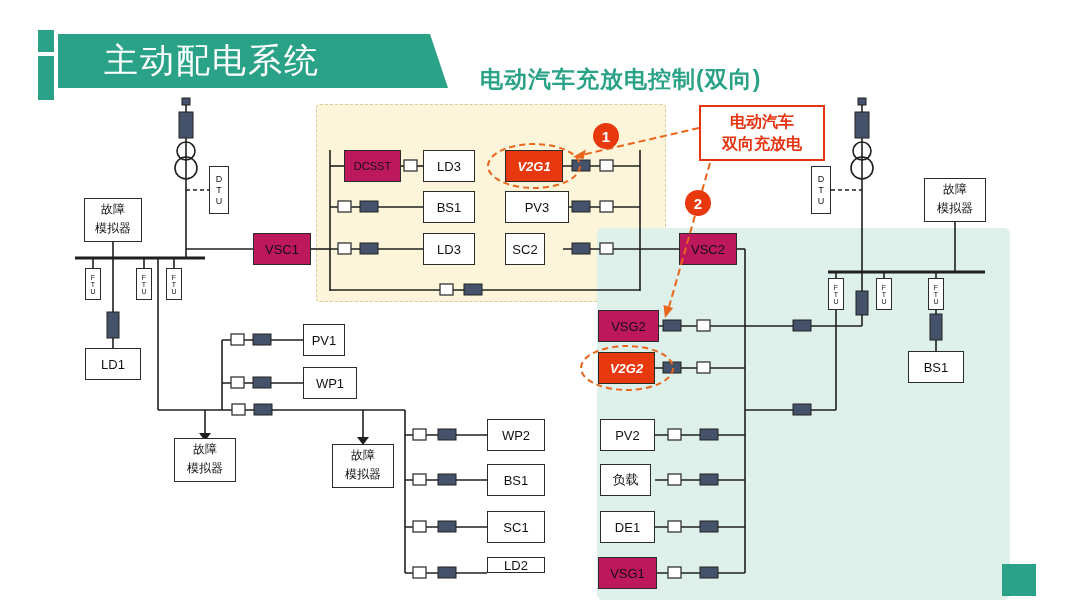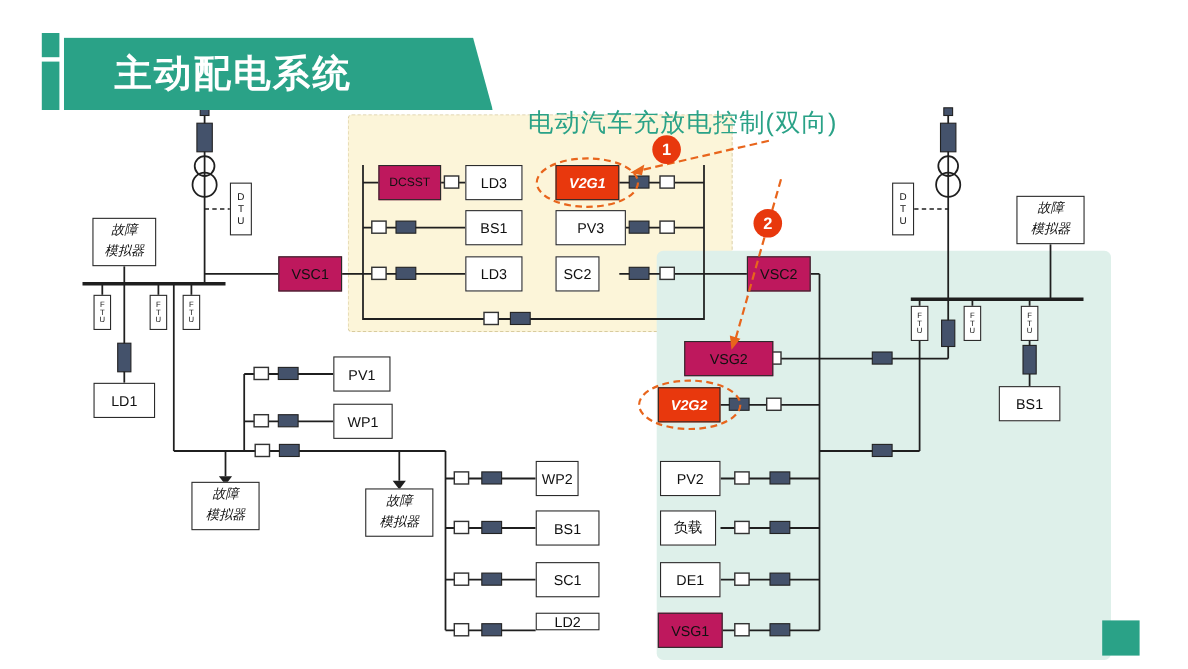--- a/index.html
+++ b/index.html
@@ -8,36 +8,36 @@
   .layer { position:absolute; left:0; top:0; }
   svg.wiring { z-index:1; }
   svg.overlay { z-index:3; }
 
   .region-yellow { position:absolute; left:316px; top:104px; width:348px; height:196px;
                    background:#fcf5d9; border:1px dashed #d8cb9e; border-radius:4px; z-index:0; }
   .region-teal { position:absolute; left:597px; top:228px; width:413px; height:372px;
                  background:#def0ea; border-radius:6px; z-index:0; }
   .accent-sq { position:absolute; background:#2aa287; z-index:0; }
 
-  .banner { position:absolute; left:58px; top:34px; width:390px; height:66px; background:#2aa287;
-            color:#fff; font-size:34px; font-weight:bold; letter-spacing:2px;
+  .banner { position:absolute; left:58px; top:34px; width:390px; height:54px; background:#2aa287;
+            color:#fff; font-size:34px; font-weight:normal; letter-spacing:2px;
             display:flex; align-items:center; padding-left:46px; box-sizing:border-box;
             clip-path:polygon(0 0, calc(100% - 18px) 0, 100% 100%, 0 100%); z-index:2; }
   .subtitle { position:absolute; left:480px; top:64px; color:#2aa287; font-size:23px;
-              font-weight:normal; letter-spacing:1px; z-index:2;margin-top:32px; }
+              font-weight:bold; letter-spacing:1px; z-index:2; }
 
   .node { position:absolute; box-sizing:border-box; background:#fff; border:1.5px solid #2b2b2b;
           display:flex; align-items:center; justify-content:center; font-size:13px; color:#111; z-index:2; }
   .node.cream { background:#be185d; }
   .node.red { background:#e8380d; color:#fff; font-weight:bold;font-style:italic; }
   .node.small-font { font-size:11px; }
 
   .fault { position:absolute; box-sizing:border-box; background:#fff; border:1.5px solid #2b2b2b;
            text-align:center; font-size:12px; line-height:1.6; color:#111; z-index:2; padding-top:1px; }
-  .fault span { display:block;font-style:italic; }
+  .fault span { display:block; }
 
   .vbox { position:absolute; box-sizing:border-box; background:#fff; border:1.3px solid #2b2b2b;
           display:flex; align-items:center; justify-content:center; z-index:2;
           writing-mode:vertical-lr; text-orientation:upright; color:#111; }
   .dtu { font-size:9px; letter-spacing:1px; }
   .ftu { font-size:7px; }
 
   .callout { position:absolute; left:699px; top:105px; width:126px; height:56px; box-sizing:border-box;
              background:#fff; border:2px solid #e5320f; color:#e5320f; font-size:16px; font-weight:bold;
              text-align:center; display:flex; flex-direction:column; justify-content:center;
@@ -184,31 +184,31 @@
   <div class="node cream" style="left:253px;top:233px;width:58px;height:32px">VSC1</div>
   <div class="node cream small-font" style="left:344px;top:150px;width:57px;height:32px">DCSST</div>
   <div class="node" style="left:423px;top:150px;width:52px;height:32px">LD3</div>
   <div class="node red" style="left:505px;top:150px;width:58px;height:32px">V2G1</div>
   <div class="node" style="left:423px;top:191px;width:52px;height:32px">BS1</div>
   <div class="node" style="left:505px;top:191px;width:64px;height:32px">PV3</div>
   <div class="node" style="left:423px;top:233px;width:52px;height:32px">LD3</div>
   <div class="node" style="left:505px;top:233px;width:40px;height:32px">SC2</div>
   <div class="node cream" style="left:679px;top:233px;width:58px;height:32px">VSC2</div>
 
-  <div class="node cream" style="left:622px;top:310px;width:81px;height:32px">VSG2</div>
+  <div class="node cream" style="left:598px;top:310px;width:61px;height:32px">VSG2</div>
   <div class="node red" style="left:598px;top:352px;width:57px;height:32px">V2G2</div>
   <div class="node" style="left:600px;top:419px;width:55px;height:32px">PV2</div>
   <div class="node" style="left:600px;top:464px;width:51px;height:32px">负载</div>
   <div class="node" style="left:600px;top:511px;width:55px;height:32px">DE1</div>
   <div class="node cream" style="left:598px;top:557px;width:59px;height:32px">VSG1</div>
 
   <div class="node" style="left:85px;top:348px;width:56px;height:32px">LD1</div>
-  <div class="node" style="left:303px;top:324px;width:52px;height:32px">PV1</div>
+  <div class="node" style="left:303px;top:324px;width:42px;height:32px">PV1</div>
   <div class="node" style="left:303px;top:367px;width:54px;height:32px">WP1</div>
-  <div class="node" style="left:487px;top:419px;width:39px;height:32px">WP2</div>
+  <div class="node" style="left:487px;top:419px;width:58px;height:32px">WP2</div>
   <div class="node" style="left:487px;top:464px;width:58px;height:32px">BS1</div>
   <div class="node" style="left:487px;top:511px;width:58px;height:32px">SC1</div>
   <div class="node" style="left:487px;top:557px;width:58px;height:16px">LD2</div>
   <div class="node" style="left:908px;top:351px;width:56px;height:32px">BS1</div>
 
   <div class="fault" style="left:84px;top:198px;width:58px;height:44px">
     <span>故障</span>
     <span>模拟器</span>
   </div>
   <div class="fault" style="left:174px;top:438px;width:62px;height:44px">
@@ -239,16 +239,20 @@
       <ellipse cx="627" cy="368" rx="46" ry="22" stroke-dasharray="6 4" stroke-width="2"></ellipse>
       <path d="M699,128 L577,156" stroke-dasharray="7 4" stroke-width="2"></path>
       <path d="M710,163 L667,314" stroke-dasharray="7 4" stroke-width="2"></path>
     </g>
     <g fill="#e8651c">
       <polygon points="573,157 583.6,159.3 585.8,149.5"></polygon>
       <polygon points="665,318 673.1,307.9 663.5,305.1"></polygon>
     </g>
   </svg>
 
+  <div class="callout">
+    <span>电动汽车</span>
+    <span>双向充放电</span>
+  </div>
   <div class="badge" style="left:593px;top:123px">1</div>
   <div class="badge" style="left:685px;top:190px">2</div>
 
 </div>
 
 </body></html>

